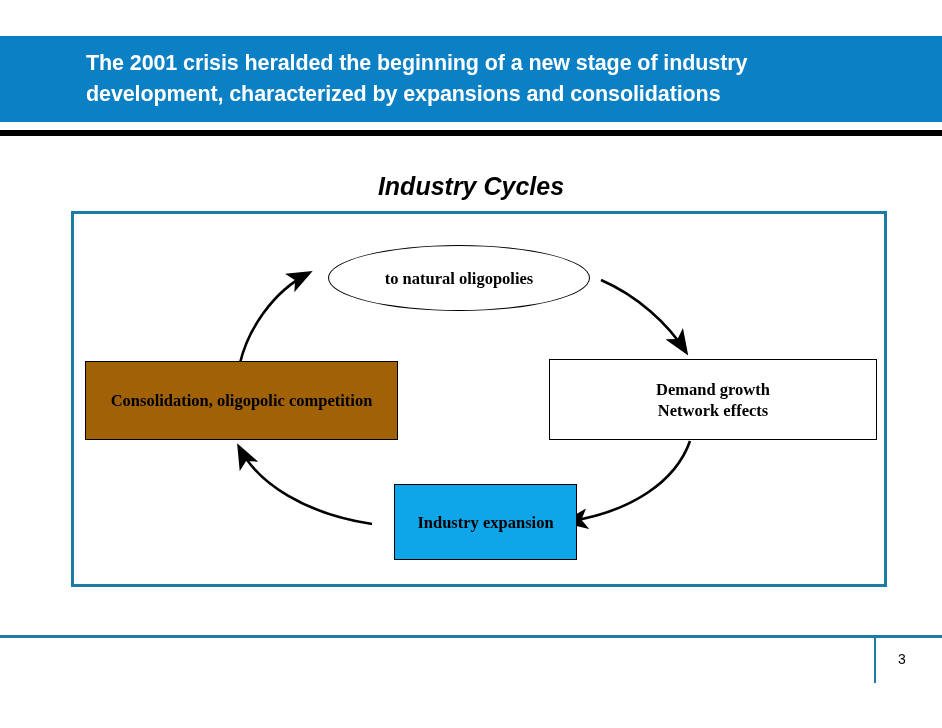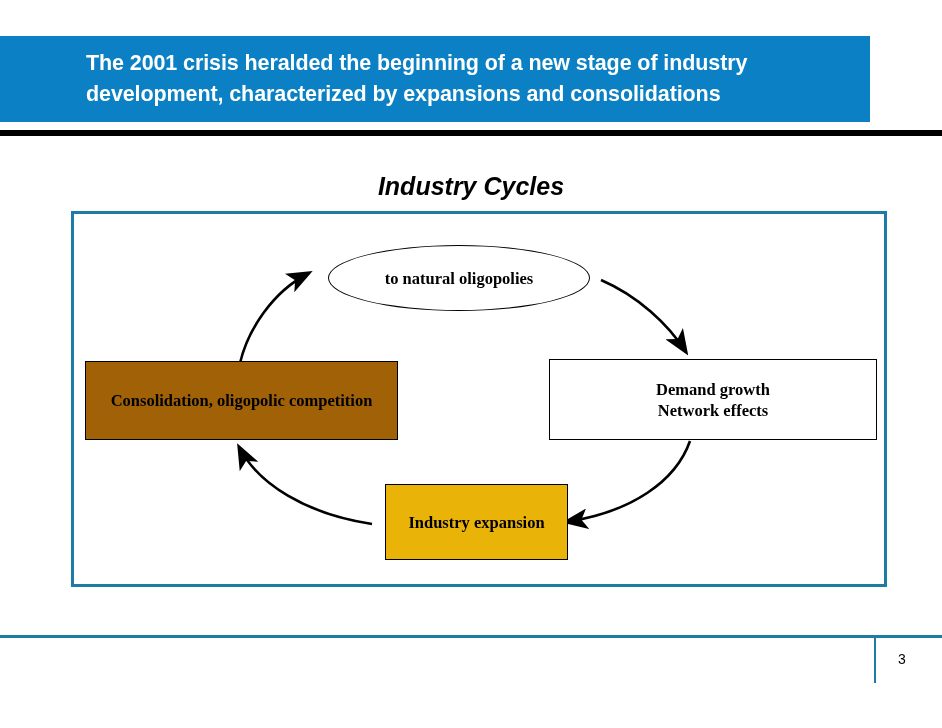--- a/index.html
+++ b/index.html
@@ -14,21 +14,21 @@
     position: relative;
     overflow: hidden;
     font-family: "Liberation Sans", sans-serif;
   }
 
   
   #header-banner {
     position: absolute;
     left: 0;
     top: 36px;
-    width: 870px;
+    width: 942px;
     height: 86px;
     background: #0b80c4;
     box-sizing: border-box;
     display: flex;
     flex-direction: column;
     justify-content: center;
     padding-left: 86px;
     padding-right: 40px;
   }
   #header-banner .title-line {
@@ -136,31 +136,31 @@
     box-sizing: border-box;
     display: flex;
     flex-direction: column;
     align-items: center;
     justify-content: center;
     background: #a16207;
   }
 
   #node-expansion {
     position: absolute;
-    left: 385px;
+    left: 394px;
     top: 484px;
     width: 183px;
     height: 76px;
     border: 1.6px solid #000000;
     box-sizing: border-box;
     display: flex;
     flex-direction: column;
     align-items: center;
     justify-content: center;
-    background: #eab308;
+    background: #0ea5e9;
   }
 
   
   #footer-rule {
     position: absolute;
     left: 0;
     top: 635px;
     width: 942px;
     height: 3px;
     background: #1d7ba6;

